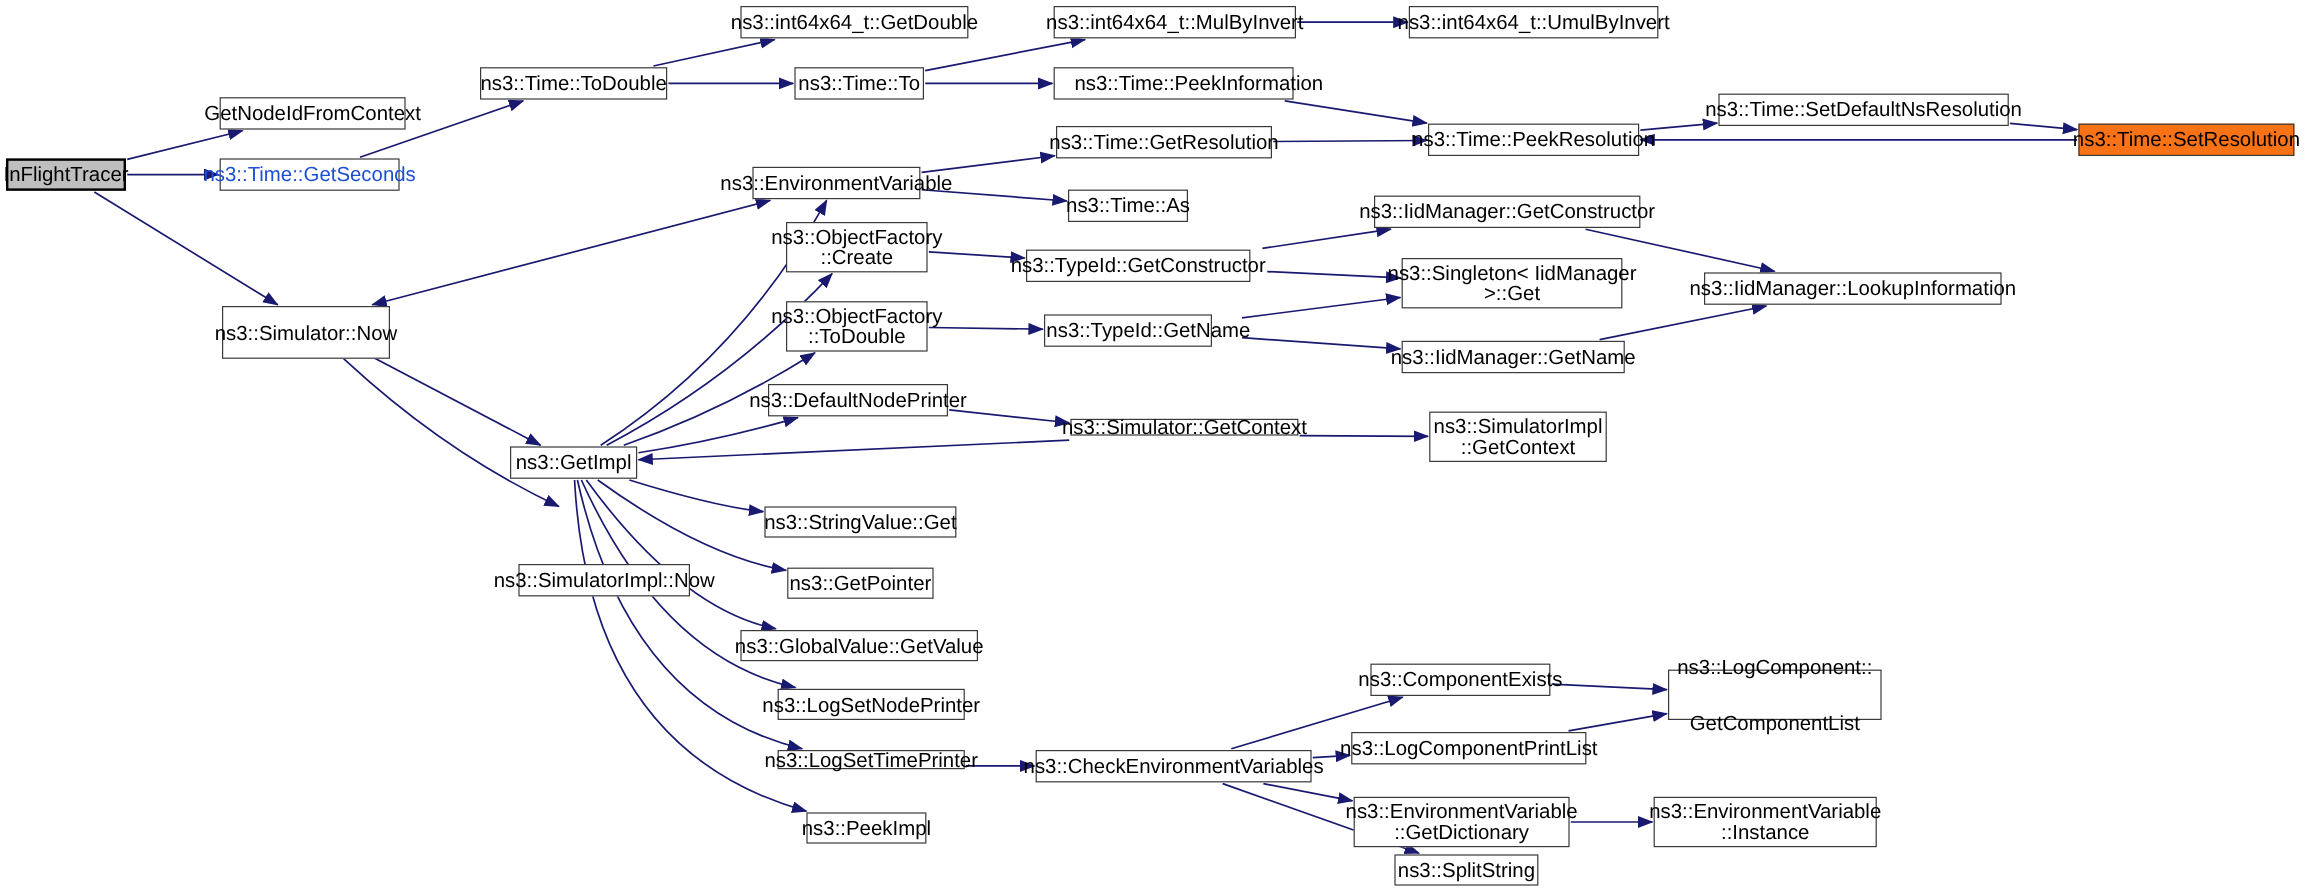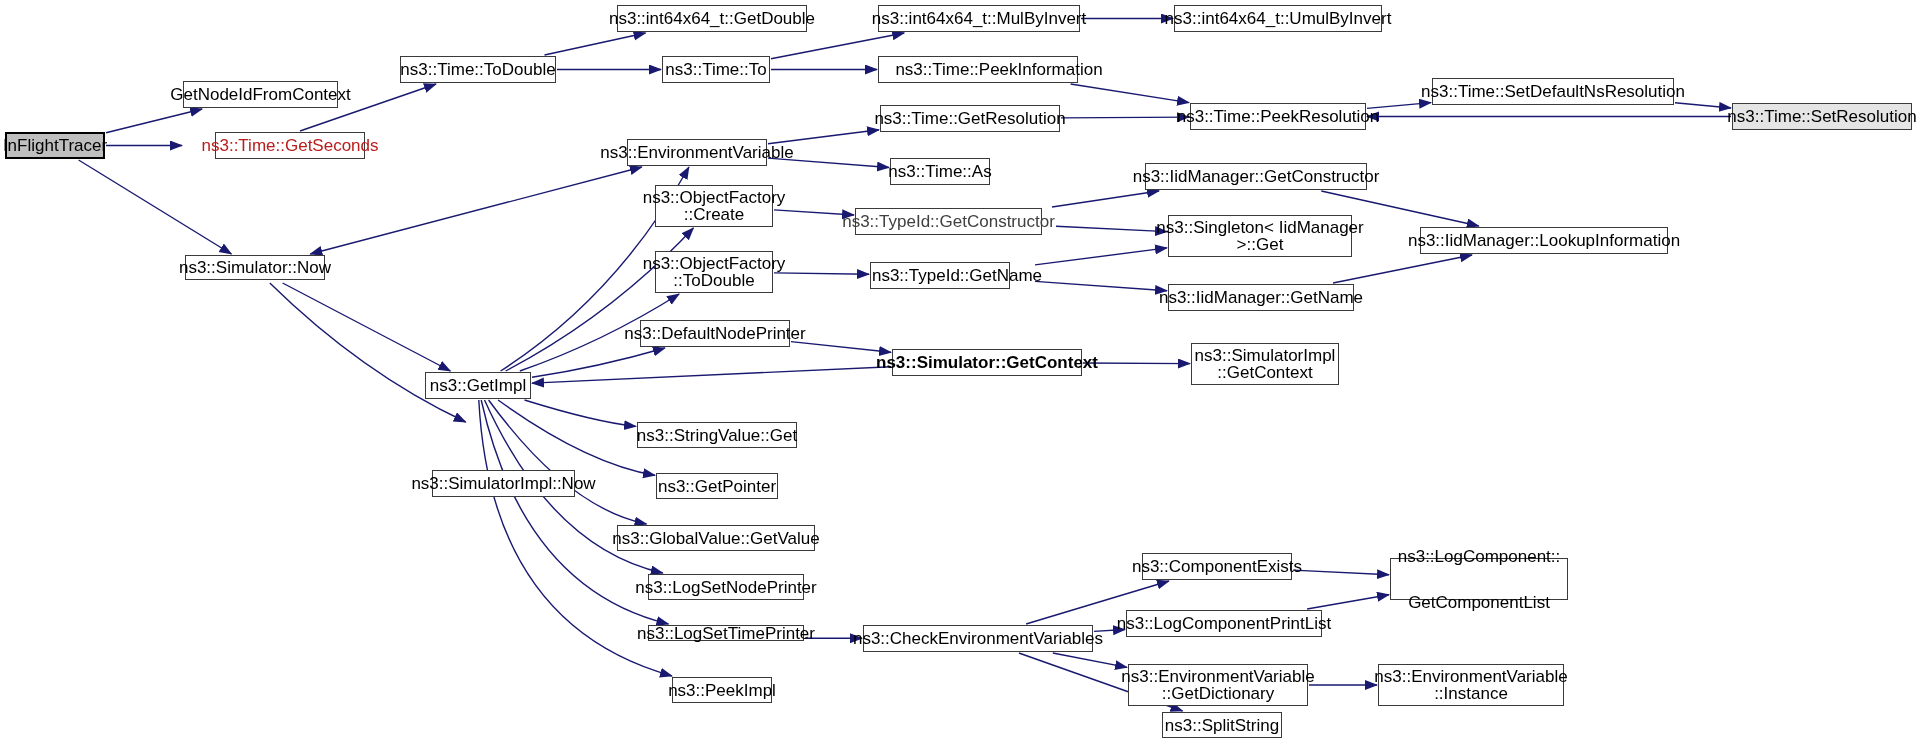--- a/index.html
+++ b/index.html
@@ -85,54 +85,54 @@
         <path d="M1052.8,653.0 L1127.0,667.4" marker-end="url(#arrE)"></path>
         <path d="M1018.9,653.0 L1182.5,711.0" marker-end="url(#arrE)"></path>
         <path d="M1293.0,570.1 L1389.0,574.7" marker-end="url(#arrE)"></path>
         <path d="M1307.1,609.0 L1389.0,594.7" marker-end="url(#arrE)"></path>
         <path d="M1309.0,685.0 L1377.0,685.0" marker-end="url(#arrE)"></path>
       </g>
   </svg>
   <div id="node-layer">
       <div class="node hl" style="left: 5px; top: 132px; width: 100px; height: 27px; background: rgb(191, 191, 191); color: rgb(0, 0, 0);">InFlightTracer</div>
       <div class="node" style="left: 183px; top: 81px; width: 155px; height: 27px; background: rgb(255, 255, 255); border-color: rgb(58, 58, 58); color: rgb(0, 0, 0);">GetNodeIdFromContext</div>
-      <div class="node" style="left: 183px; top: 132px; width: 150px; height: 27px; background: rgb(255, 255, 255); border-color: rgb(58, 58, 58); color: #b91c1c; margin-left: 32px;">ns3::Time::GetSeconds</div>
-      <div class="node" style="left: 185px; top: 255px; width: 140px; height: 25px; background: rgb(255, 255, 255); border-color: rgb(58, 58, 58); color: rgb(0, 0, 0);">ns3::Simulator::Now</div>
+      <div class="node" style="left: 183px; top: 132px; width: 150px; height: 27px; background: rgb(255, 255, 255); border-color: rgb(58, 58, 58); color: #1d4ed8;">ns3::Time::GetSeconds</div>
+      <div class="node" style="left: 185px; top: 255px; width: 140px; height: 44px; background: rgb(255, 255, 255); border-color: rgb(58, 58, 58); color: rgb(0, 0, 0);">ns3::Simulator::Now</div>
       <div class="node" style="left: 400px; top: 56px; width: 156px; height: 27px; background: rgb(255, 255, 255); border-color: rgb(58, 58, 58); color: rgb(0, 0, 0);">ns3::Time::ToDouble</div>
       <div class="node" style="left: 617px; top: 5px; width: 190px; height: 27px; background: rgb(255, 255, 255); border-color: rgb(58, 58, 58); color: rgb(0, 0, 0);">ns3::int64x64_t::GetDouble</div>
       <div class="node" style="left: 662px; top: 56px; width: 108px; height: 27px; background: rgb(255, 255, 255); border-color: rgb(58, 58, 58); color: rgb(0, 0, 0);">ns3::Time::To</div>
       <div class="node" style="left: 627px; top: 139px; width: 140px; height: 27px; background: rgb(255, 255, 255); border-color: rgb(58, 58, 58); color: rgb(0, 0, 0);">ns3::EnvironmentVariable</div>
       <div class="node" style="left: 425px; top: 372px; width: 106px; height: 27px; background: rgb(255, 255, 255); border-color: rgb(58, 58, 58); color: rgb(0, 0, 0);">ns3::GetImpl</div>
       <div class="node" style="left: 432px; top: 423px; width: 143px; height: 27px; background: rgb(255, 255, 255); border-color: rgb(58, 58, 58); color: rgb(0, 0, 0); margin-top: 47px;">ns3::SimulatorImpl::Now</div>
       <div class="node" style="left: 878px; top: 5px; width: 202px; height: 27px; background: rgb(255, 255, 255); border-color: rgb(58, 58, 58); color: rgb(0, 0, 0);">ns3::int64x64_t::MulByInvert</div>
       <div class="node" style="left: 878px; top: 56px; width: 200px; height: 27px; background: rgb(255, 255, 255); border-color: rgb(58, 58, 58); color: rgb(0, 0, 0); padding-left: 44px;">ns3::Time::PeekInformation</div>
       <div class="node" style="left: 880px; top: 105px; width: 180px; height: 27px; background: rgb(255, 255, 255); border-color: rgb(58, 58, 58); color: rgb(0, 0, 0);">ns3::Time::GetResolution</div>
       <div class="node" style="left: 890px; top: 158px; width: 100px; height: 27px; background: rgb(255, 255, 255); border-color: rgb(58, 58, 58); color: rgb(0, 0, 0);">ns3::Time::As</div>
       <div class="node" style="left: 655px; top: 185px; width: 118px; height: 42px; background: rgb(255, 255, 255); border-color: rgb(58, 58, 58); color: rgb(0, 0, 0);">
         <div class="ln">ns3::ObjectFactory</div>
         <div class="ln">::Create</div>
       </div>
       <div class="node" style="left: 655px; top: 251px; width: 118px; height: 42px; background: rgb(255, 255, 255); border-color: rgb(58, 58, 58); color: rgb(0, 0, 0);">
         <div class="ln">ns3::ObjectFactory</div>
         <div class="ln">::ToDouble</div>
       </div>
       <div class="node" style="left: 640px; top: 320px; width: 150px; height: 27px; background: rgb(255, 255, 255); border-color: rgb(58, 58, 58); color: rgb(0, 0, 0);">ns3::DefaultNodePrinter</div>
-      <div class="node" style="left: 855px; top: 208px; width: 187px; height: 27px; background: rgb(255, 255, 255); border-color: rgb(58, 58, 58); color: #404040;">ns3::TypeId::GetConstructor</div>
+      <div class="node" style="left: 855px; top: 208px; width: 187px; height: 27px; background: rgb(255, 255, 255); border-color: rgb(58, 58, 58); color: #000000;">ns3::TypeId::GetConstructor</div>
       <div class="node" style="left: 870px; top: 262px; width: 140px; height: 27px; background: rgb(255, 255, 255); border-color: rgb(58, 58, 58); color: rgb(0, 0, 0); padding-left: 36px;">ns3::TypeId::GetName</div>
-      <div class="node" style="left: 892px; top: 349px; width: 190px; height: 27px; background: rgb(255, 255, 255); border-color: rgb(58, 58, 58); color: rgb(0, 0, 0); font-weight: bold;">ns3::Simulator::GetContext</div>
+      <div class="node" style="left: 892px; top: 349px; width: 190px; height: 14px; background: rgb(255, 255, 255); border-color: rgb(58, 58, 58); color: rgb(0, 0, 0);">ns3::Simulator::GetContext</div>
       <div class="node" style="left: 637px; top: 422px; width: 160px; height: 26px; background: rgb(255, 255, 255); border-color: rgb(58, 58, 58); color: rgb(0, 0, 0);">ns3::StringValue::Get</div>
       <div class="node" style="left: 656px; top: 473px; width: 122px; height: 26px; background: rgb(255, 255, 255); border-color: rgb(58, 58, 58); color: rgb(0, 0, 0);">ns3::GetPointer</div>
       <div class="node" style="left: 617px; top: 525px; width: 198px; height: 26px; background: rgb(255, 255, 255); border-color: rgb(58, 58, 58); color: rgb(0, 0, 0);">ns3::GlobalValue::GetValue</div>
       <div class="node" style="left: 648px; top: 574px; width: 156px; height: 26px; background: rgb(255, 255, 255); border-color: rgb(58, 58, 58); color: rgb(0, 0, 0);">ns3::LogSetNodePrinter</div>
       <div class="node" style="left: 648px; top: 625px; width: 156px; height: 16px; background: rgb(255, 255, 255); border-color: rgb(58, 58, 58); color: rgb(0, 0, 0);">ns3::LogSetTimePrinter</div>
       <div class="node" style="left: 672px; top: 677px; width: 100px; height: 26px; background: rgb(255, 255, 255); border-color: rgb(58, 58, 58); color: rgb(0, 0, 0);">ns3::PeekImpl</div>
       <div class="node" style="left: 1174px; top: 5px; width: 208px; height: 27px; background: rgb(255, 255, 255); border-color: rgb(58, 58, 58); color: rgb(0, 0, 0);">ns3::int64x64_t::UmulByInvert</div>
       <div class="node" style="left: 1190px; top: 103px; width: 176px; height: 27px; background: rgb(255, 255, 255); border-color: rgb(58, 58, 58); color: rgb(0, 0, 0);">ns3::Time::PeekResolution</div>
       <div class="node" style="left: 1432px; top: 78px; width: 242px; height: 27px; background: rgb(255, 255, 255); border-color: rgb(58, 58, 58); color: rgb(0, 0, 0);">ns3::Time::SetDefaultNsResolution</div>
-      <div class="node" style="left: 1732px; top: 103px; width: 180px; height: 27px; background: #e5e5e5; border-color: rgb(58, 58, 58); color: rgb(0, 0, 0);">ns3::Time::SetResolution</div>
+      <div class="node" style="left: 1732px; top: 103px; width: 180px; height: 27px; background: #f97316; border-color: rgb(58, 58, 58); color: rgb(0, 0, 0);">ns3::Time::SetResolution</div>
       <div class="node" style="left: 1145px; top: 163px; width: 222px; height: 27px; background: rgb(255, 255, 255); border-color: rgb(58, 58, 58); color: rgb(0, 0, 0);">ns3::IidManager::GetConstructor</div>
       <div class="node" style="left: 1168px; top: 215px; width: 184px; height: 42px; background: rgb(255, 255, 255); border-color: rgb(58, 58, 58); color: rgb(0, 0, 0);">
         <div class="ln">ns3::Singleton&lt; IidManager</div>
         <div class="ln">&gt;::Get</div>
       </div>
       <div class="node" style="left: 1168px; top: 284px; width: 186px; height: 27px; background: rgb(255, 255, 255); border-color: rgb(58, 58, 58); color: rgb(0, 0, 0);">ns3::IidManager::GetName</div>
       <div class="node" style="left: 1420px; top: 227px; width: 248px; height: 27px; background: rgb(255, 255, 255); border-color: rgb(58, 58, 58); color: rgb(0, 0, 0);">ns3::IidManager::LookupInformation</div>
       <div class="node" style="left: 1191px; top: 343px; width: 148px; height: 42px; background: rgb(255, 255, 255); border-color: rgb(58, 58, 58); color: rgb(0, 0, 0);">
         <div class="ln">ns3::SimulatorImpl</div>
         <div class="ln">::GetContext</div>

